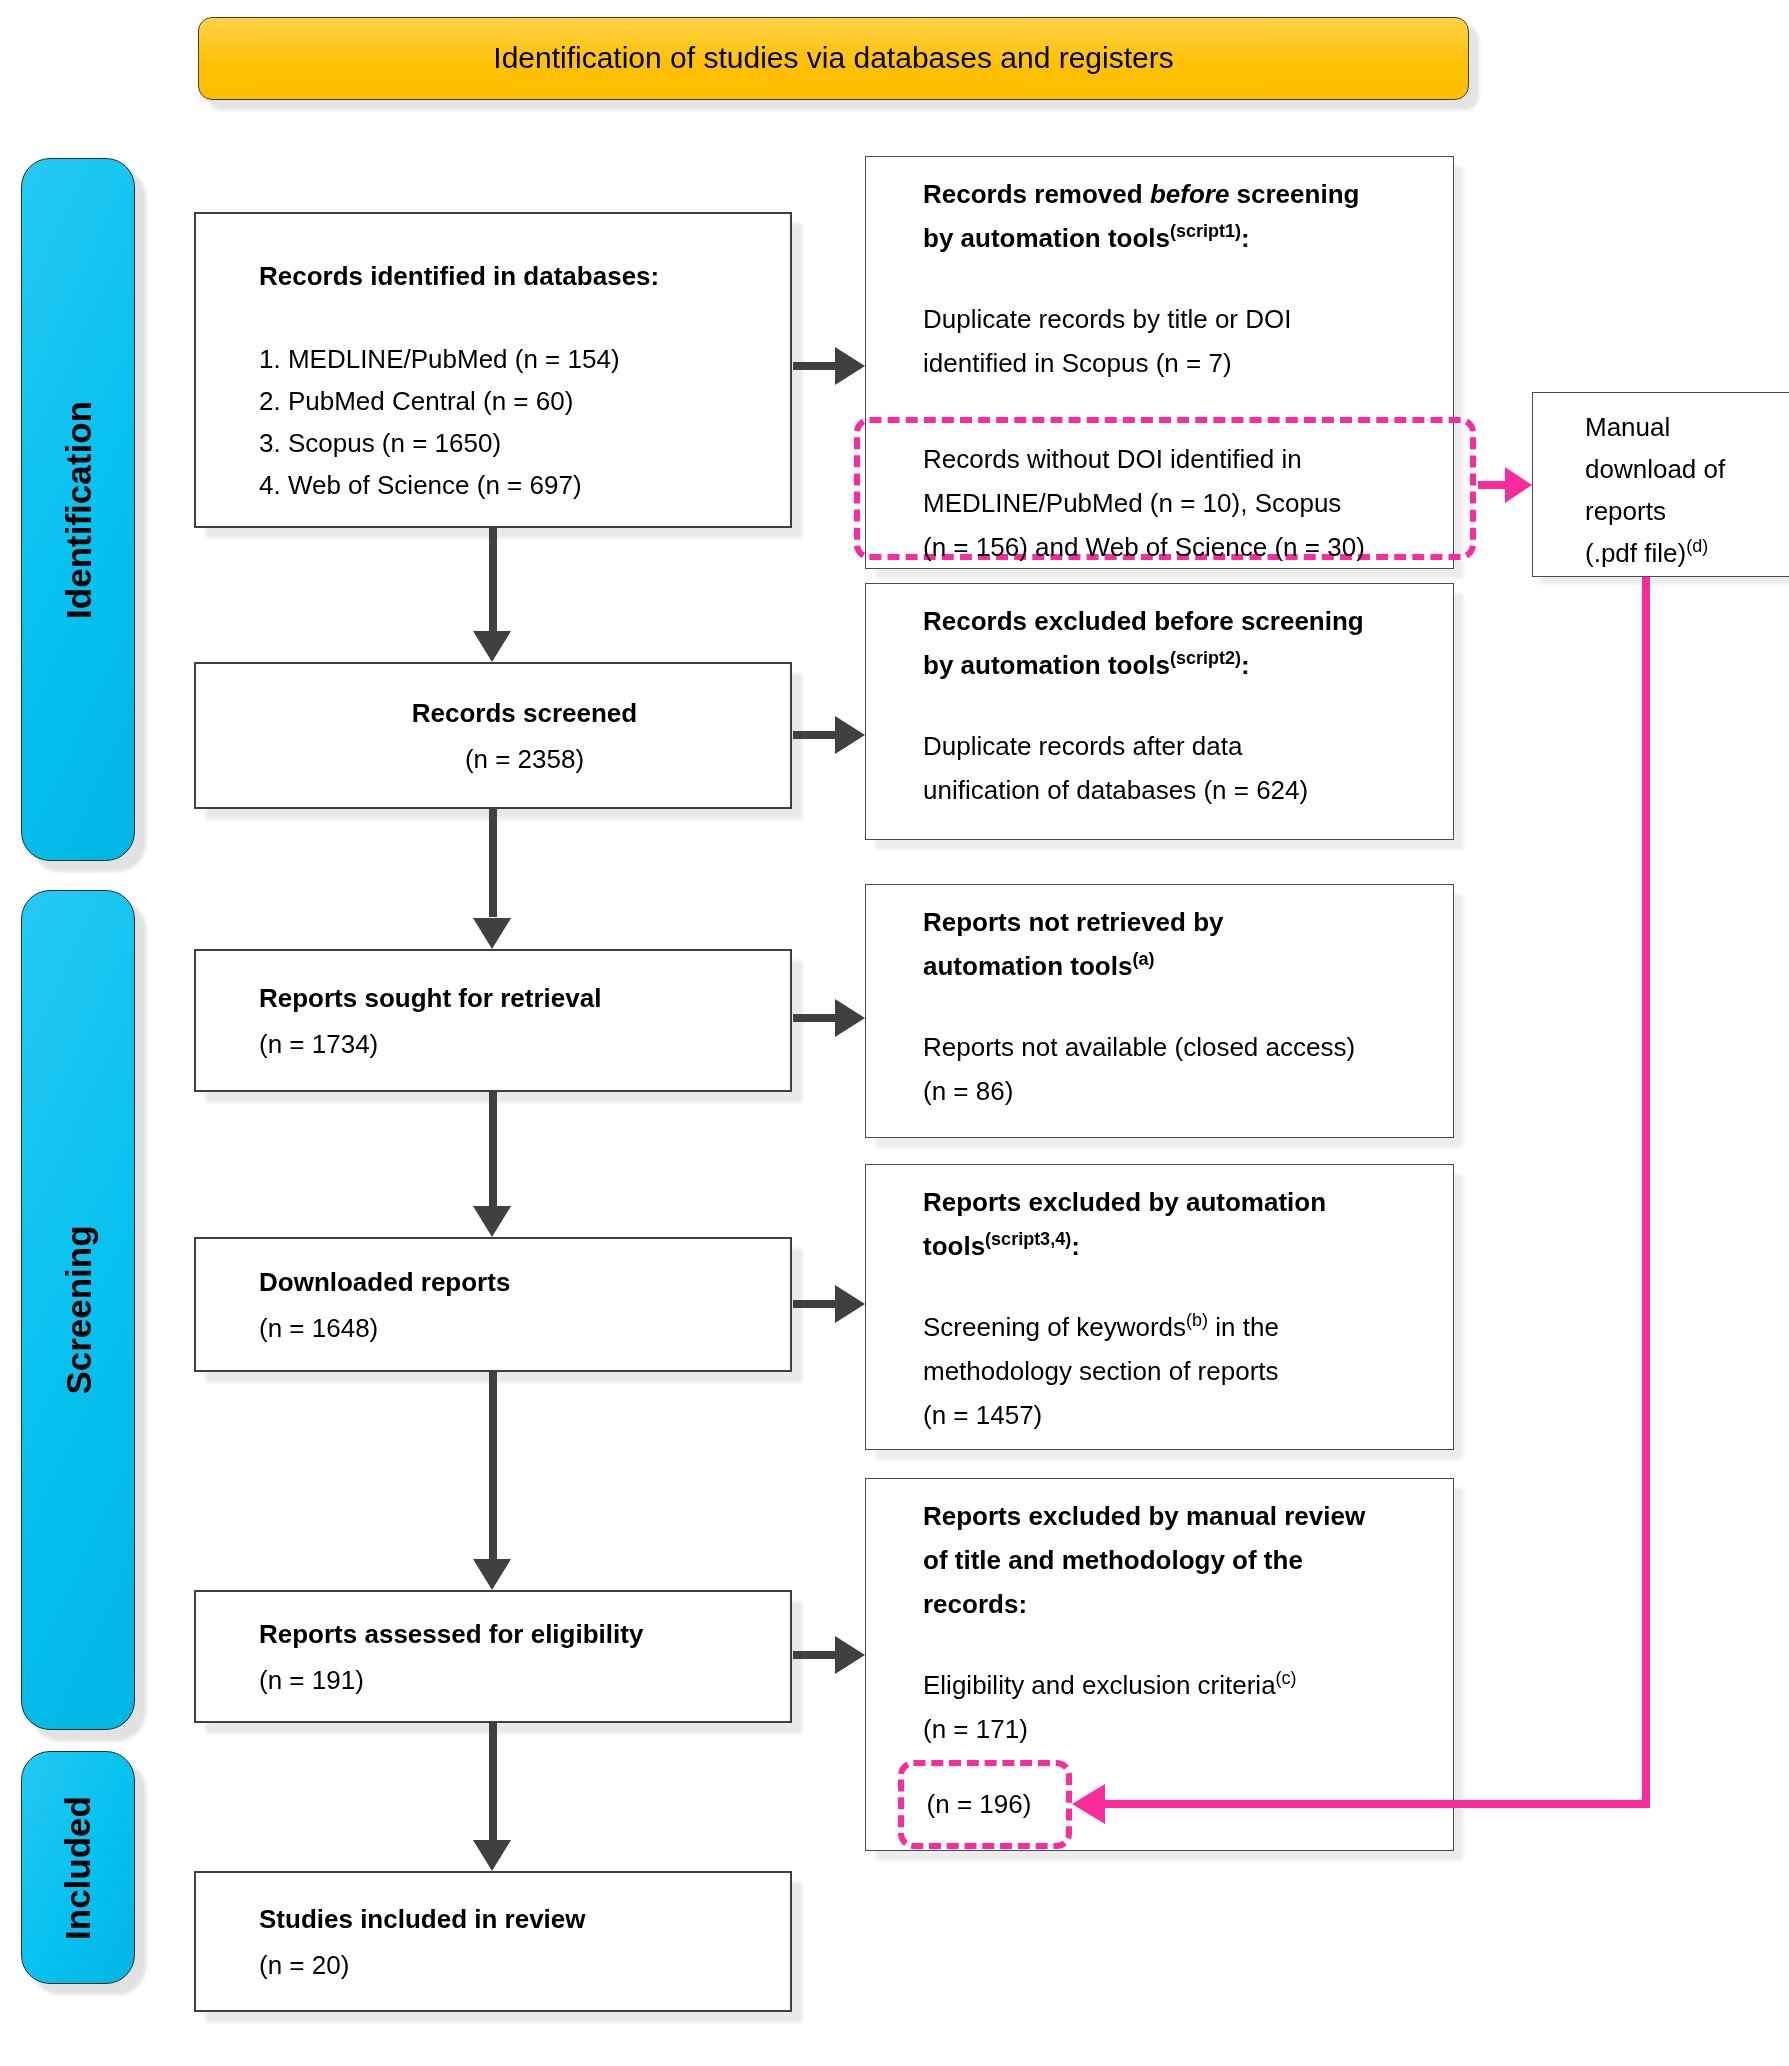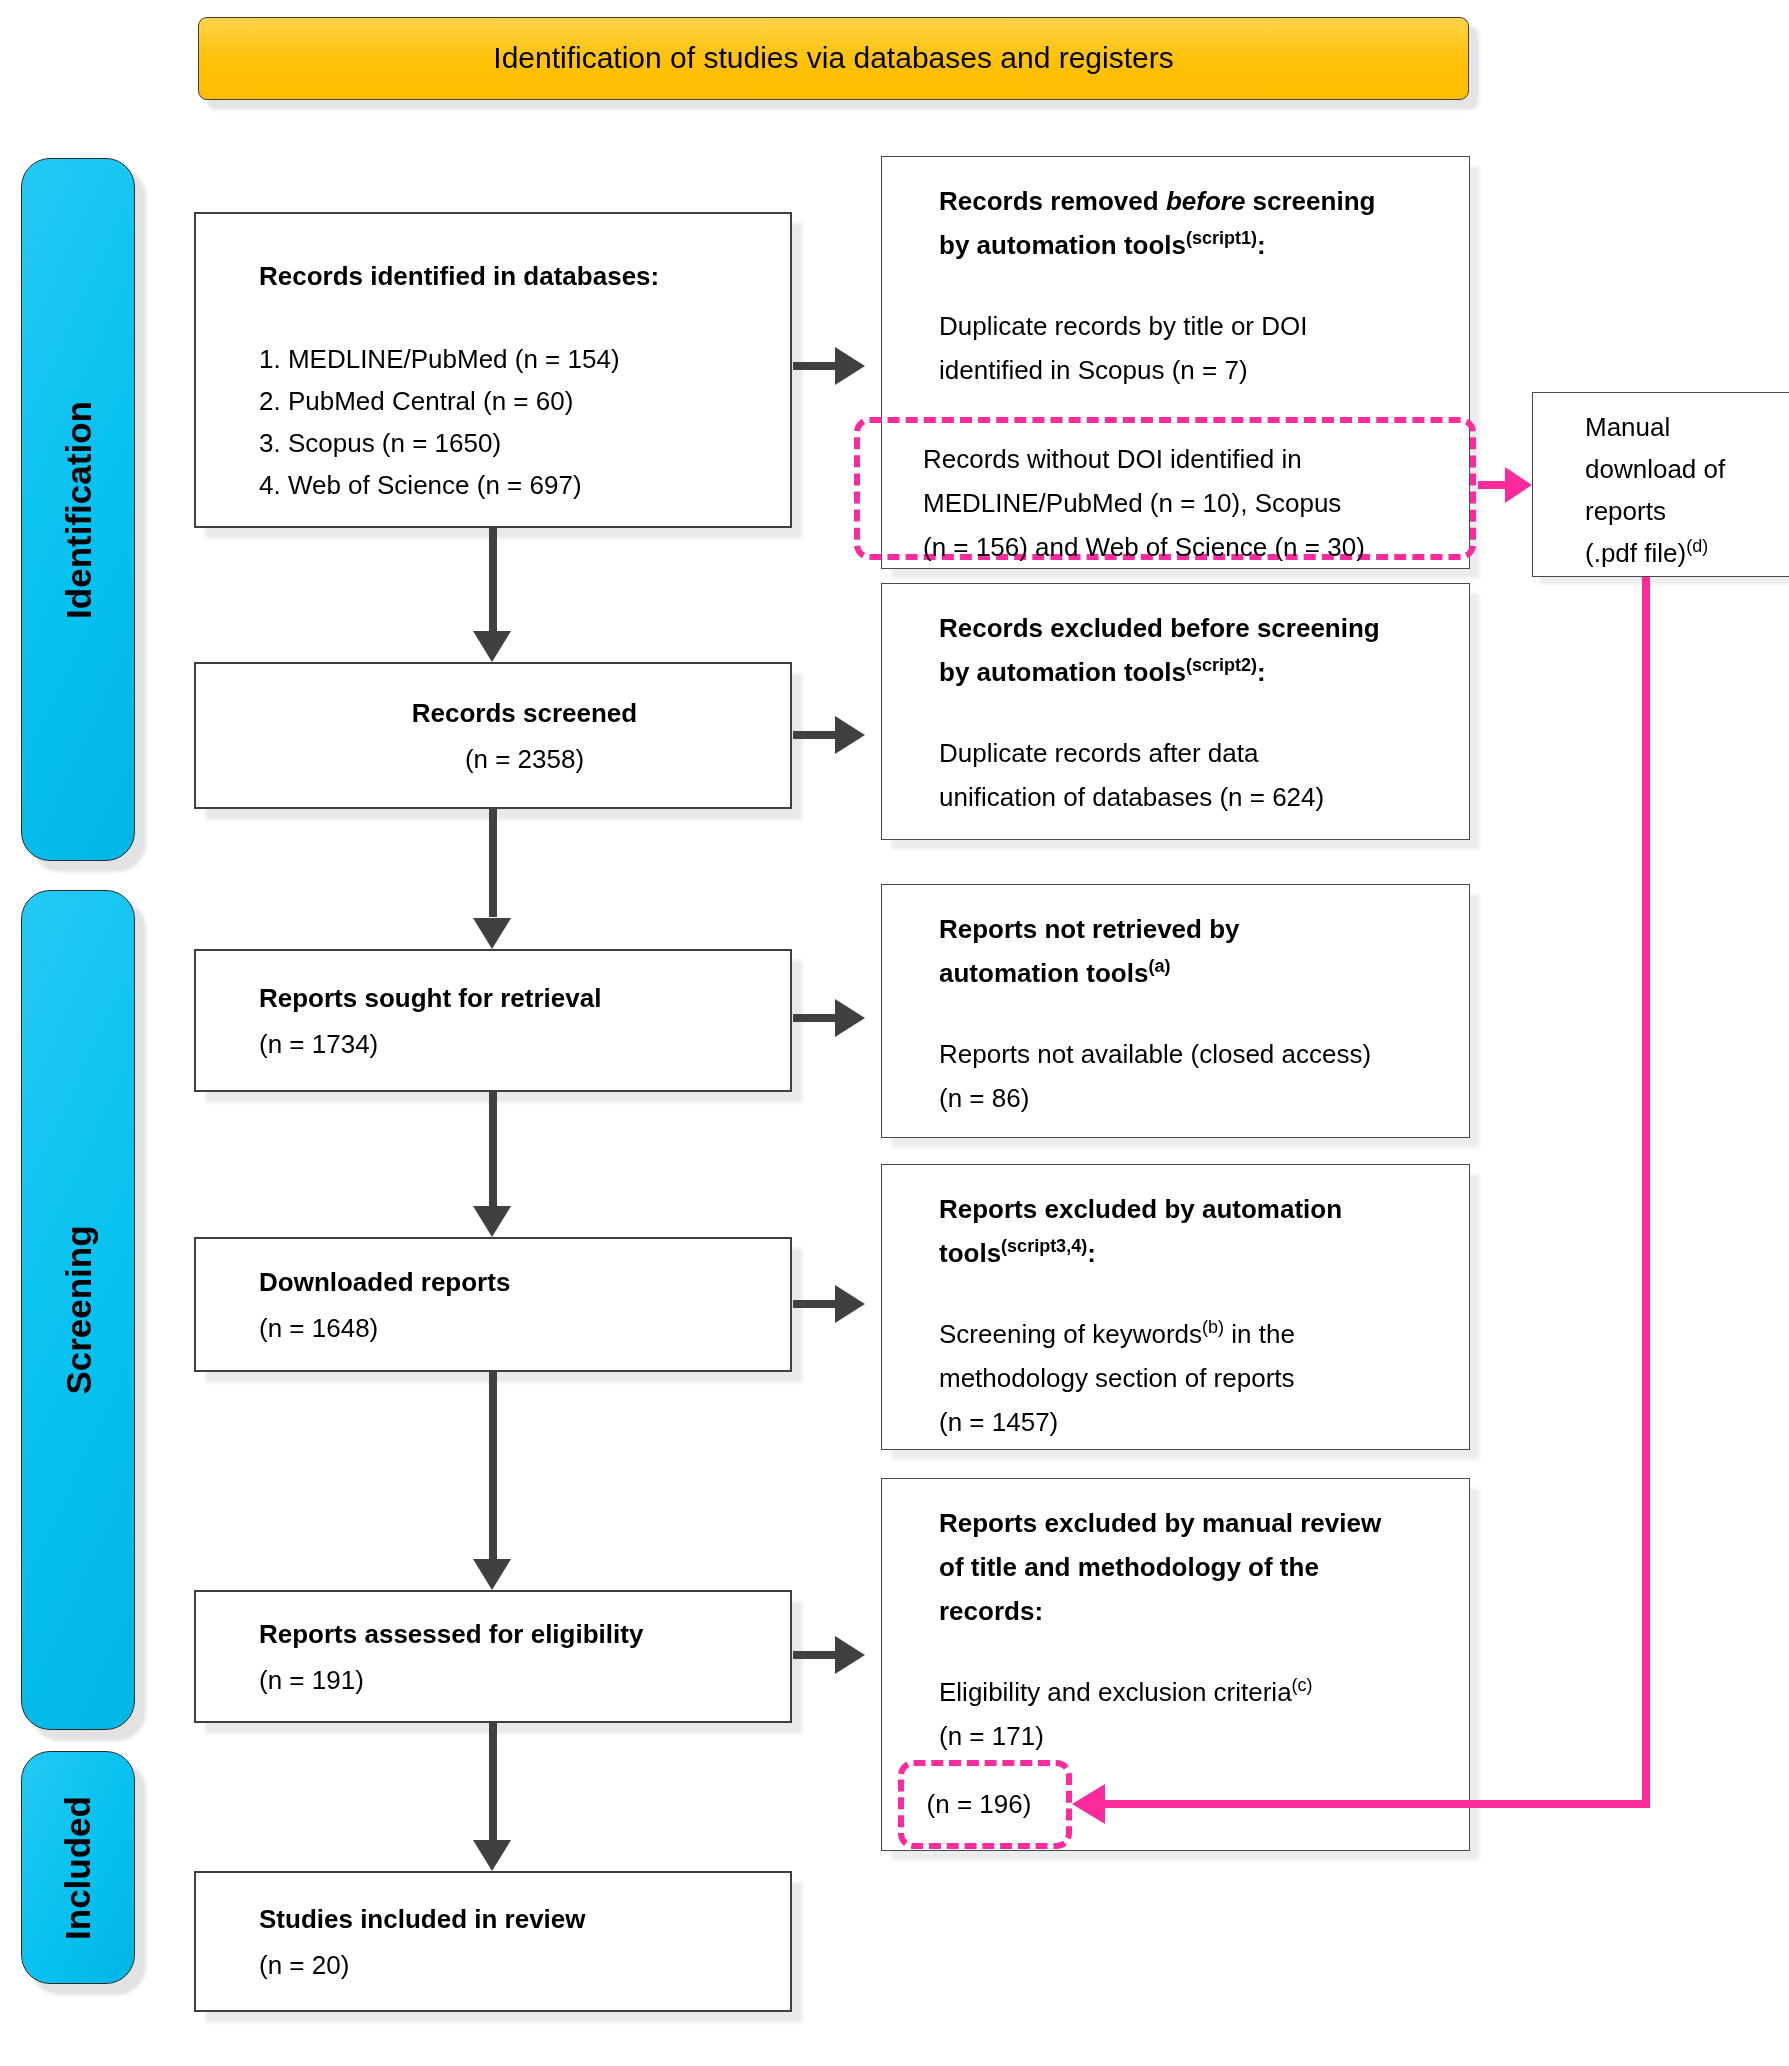--- a/index.html
+++ b/index.html
@@ -8,21 +8,21 @@
     width:1790px;height:2066px;
     background:#ffffff;
     font-family:"Liberation Sans", sans-serif;
     color:#000;
     overflow:hidden;
   }
   
   .banner{
     position:absolute;left:198px;top:16.7px;width:1271px;height:83px;
     background:linear-gradient(to bottom,#ffd24a 0%,#ffc105 55%,#ffbe00 100%);
-    border:1.8px solid #404040;border-radius:9px;
+    border:1.8px solid #404040;border-radius:14px;
     box-shadow:9.5px 9.5px 3.6px #e4e4e4;
     display:flex;align-items:center;justify-content:center;
     box-sizing:border-box;
   }
   .banner-text{font-size:30px;white-space:nowrap;}
   
   .stage{
     position:absolute;left:21.4px;width:114px;
     background:linear-gradient(115deg,#25c9f4 0%,#06c1ef 55%,#02b5e4 100%);
     border:1.8px solid #2b2b2b;border-radius:29px;
@@ -55,23 +55,22 @@
   #box-sought{top:949px;height:143px;}
   #box-downloaded{top:1237px;height:135px;}
   #box-assessed{top:1590px;height:133px;}
   #box-included{top:1871px;height:141px;}
   
   .rbox{
     position:absolute;left:865px;width:589px;
     background:#fff;border:1.8px solid #4a4a4a;
     box-shadow:9.5px 9.5px 3.6px #ececec;
     box-sizing:border-box;
-    padding:22px 30px 0 57px;
+    padding:15px 30px 0 57px;
     font-size:26px;
-    margin-left:16px;
   }
   .rbox .h{font-weight:bold;line-height:44px;}
   .rbox .bd{line-height:44px;margin-top:37px;}
   #rbox-removed-before{top:156px;height:413px;}
   #rbox-excluded-before{top:583px;height:257px;}
   #rbox-not-retrieved{top:884px;height:254px;}
   #rbox-excluded-auto{top:1164px;height:286px;}
   #rbox-excluded-manual{top:1478px;height:373px;}
   
   #box-manual{

